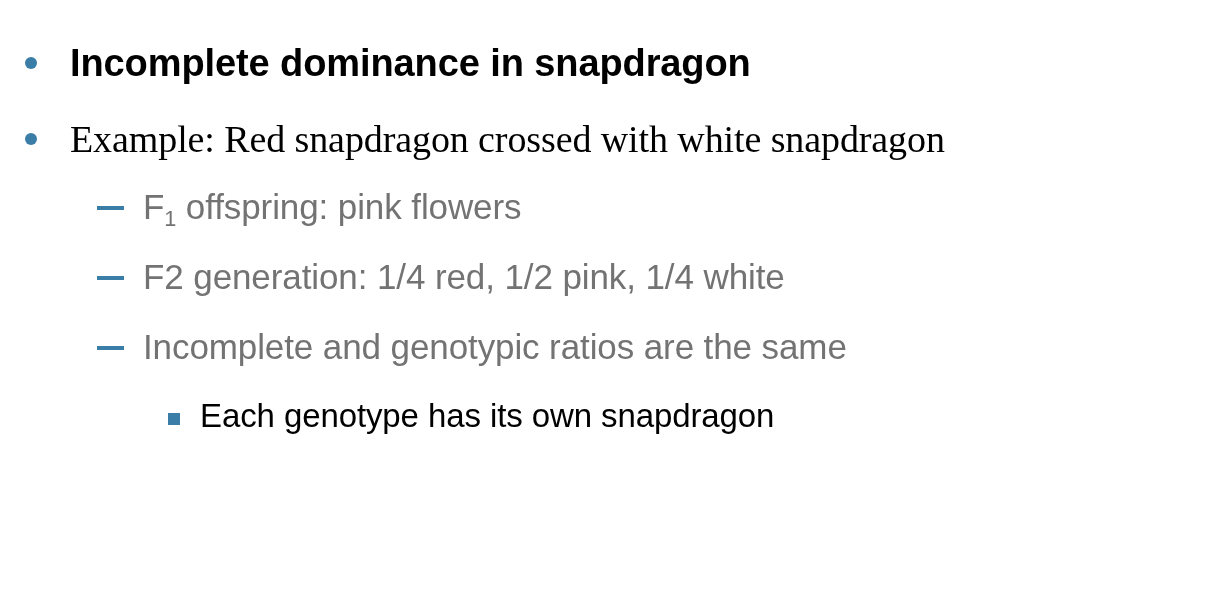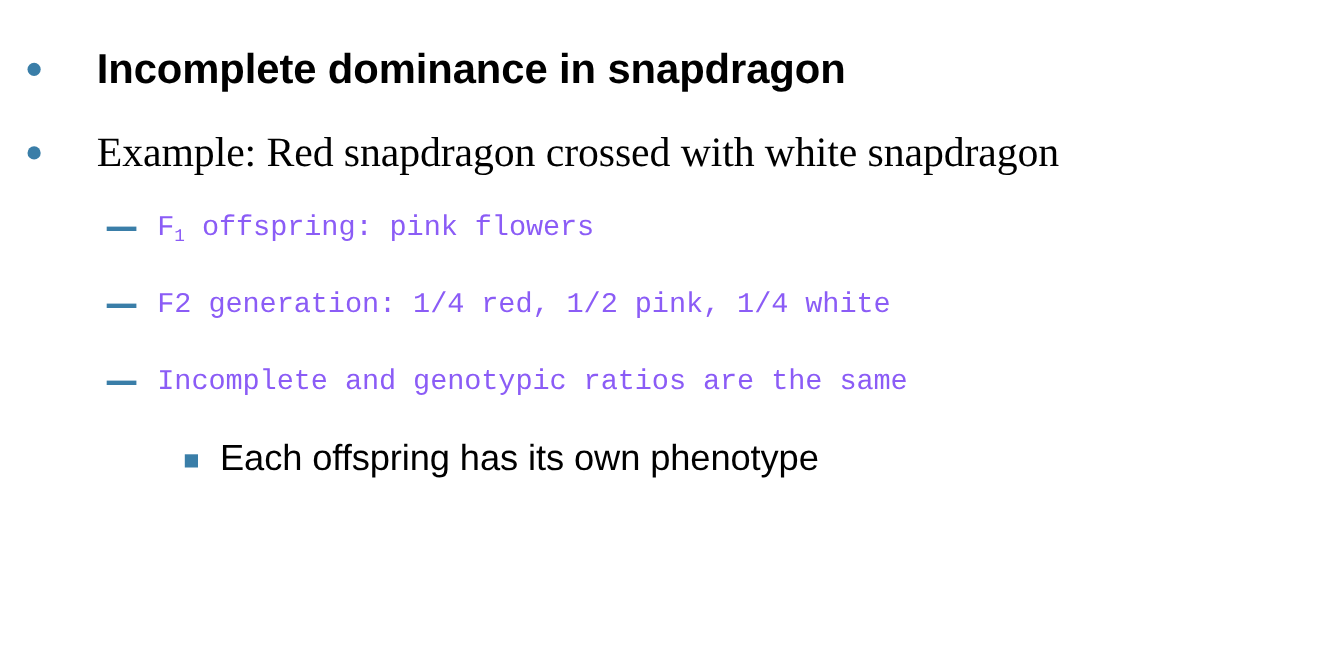--- a/index.html
+++ b/index.html
@@ -25,21 +25,21 @@
   .content {
     position: absolute;
     left: 0;
     top: 0;
     width: 1208px;
   }
 
   
   .l1 {
     position: relative;
-    padding-left: 88px;
+    padding-left: 70px;
     color: #000000;
     font-size: 38px;
     line-height: 48px;
     letter-spacing: -0.1px;
   }
   .l1 .marker {
     position: absolute;
     left: 25px;
     top: 18px;
     width: 12px;
@@ -52,25 +52,24 @@
   }
   .l1 .text {
     display: block;
     max-width: 1060px;
   }
 
   
   .l2 {
     position: relative;
     padding-left: 143px;
-    color: #8b5cf6;
-    font-size: 26px;
+    color: #737373;
+    font-size: 35px;
     line-height: 44px;
     letter-spacing: -0.1px;
-    font-family: Liberation Mono, monospace;
   }
   .l2 .marker {
     position: absolute;
     left: 97px;
     top: 21px;
     width: 27px;
     height: 4px;
     background: #3a7ea8;
   }
   .l2 .text {
@@ -137,17 +136,17 @@
       <span class="text">F2 generation: 1/4 red, 1/2 pink, 1/4 white</span>
     </div>
 
     <div class="l2 sp-sub3">
       <span class="marker"></span>
       <span class="text">Incomplete and genotypic ratios are the same</span>
     </div>
 
     <div class="l3 sp-sub4">
       <span class="marker"></span>
-      <span class="text">Each offspring has its own phenotype</span>
+      <span class="text">Each genotype has its own snapdragon</span>
     </div>
 
   </div>
 </div>
 
 </body></html>

